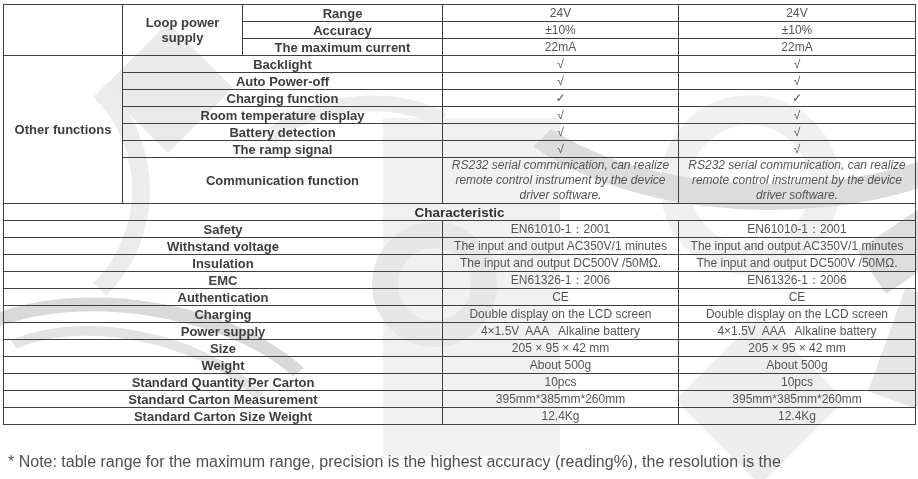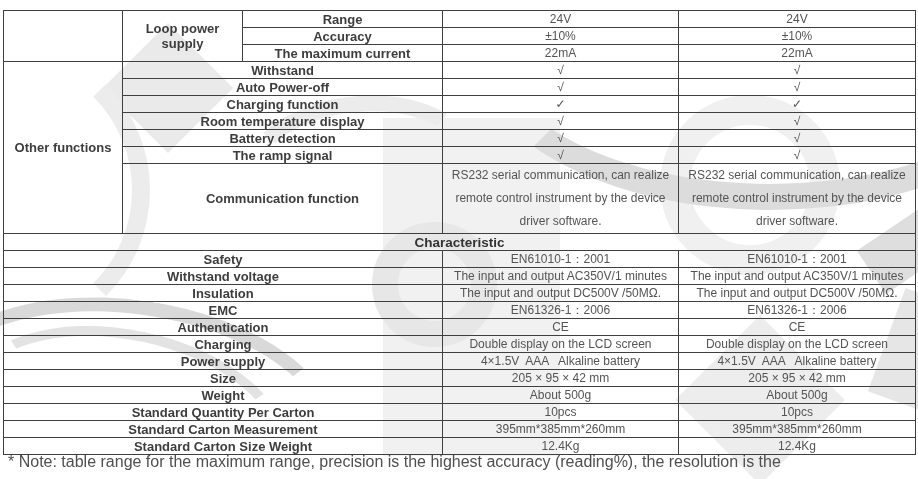--- a/index.html
+++ b/index.html
@@ -20,38 +20,38 @@
   .wm-arc1     { left:470px; top:-120px; width:600px; height:330px; border:26px solid transparent; border-bottom-color:#dcdcdc; border-radius:50%; }
   .wm-arc2     { left:-150px; top:40px; width:300px; height:300px; border:18px solid transparent; border-right-color:#ececec; border-radius:50%; }
   .wm-arc3     { left:-80px; top:300px; width:420px; height:230px; border:14px solid transparent; border-top-color:#d9d9d9; border-radius:50%; transform:rotate(8deg); }
   .wm-arc4     { left:-40px; top:330px; width:330px; height:190px; border:10px solid transparent; border-top-color:#e3e3e3; border-radius:50%; transform:rotate(12deg); }
   .wm-wedge1   { left:856px; top:196px; width:180px; height:52px; background:#dedede; transform:rotate(-34deg); }
   .wm-wedge2   { left:884px; top:300px; width:90px; height:110px; background:#e6e6e6; transform:rotate(20deg); }
   .wm-arc5     { left:240px; top:96px; width:240px; height:150px; border:16px solid transparent; border-top-color:#ececec; border-radius:50%; transform:rotate(-6deg); }
 
   
   table.spec {
-    position:absolute; left:3px; top:10px; z-index:1;
+    position:absolute; left:3px; top:4px; z-index:1;
     width:912px; border-collapse:collapse; table-layout:fixed;
     font-size:13px; line-height:15px;
     background:transparent;
   }
   table.spec td {
     border:1px solid #3f3f3f;
     padding:0 2px;
     text-align:center; vertical-align:middle;
     overflow:hidden;
   }
   table.spec tr { height:17px; }
   tr.comm-row { height:50px; }
   tr.hdr-row  { height:18px; }
   td.no-top { border-top:none; }
   .lbl { font-weight:bold; color:#3d3d3d; }
   .val { color:#545454; font-size:12px; white-space:pre-wrap; }
-  .val-left { text-align:left; padding:2px 5px; line-height:23px; }
+  .val-left { text-align:left; padding:2px 5px; line-height:15px;font-style:italic; }
   .sec-hdr { text-align:left; padding-left:4px; font-weight:bold; color:#333333; font-size:13.5px; }
 
   
   .footnote {
     position:absolute; left:8px; top:453px; z-index:1;
     font-size:16px; color:#4f4f4f;
   }
 </style>
 </head>
 <body>
@@ -96,21 +96,21 @@
         <td class="val">±10%</td>
       </tr>
       <tr>
         <td class="lbl">The maximum current</td>
         <td class="val">22mA</td>
         <td class="val">22mA</td>
       </tr>
 
       <tr>
         <td class="lbl" rowspan="7">Other functions</td>
-        <td class="lbl" colspan="2">Withstand</td>
+        <td class="lbl" colspan="2">Backlight</td>
         <td class="val">√</td>
         <td class="val">√</td>
       </tr>
       <tr>
         <td class="lbl" colspan="2">Auto Power-off</td>
         <td class="val">√</td>
         <td class="val">√</td>
       </tr>
       <tr>
         <td class="lbl" colspan="2">Charging function</td>

